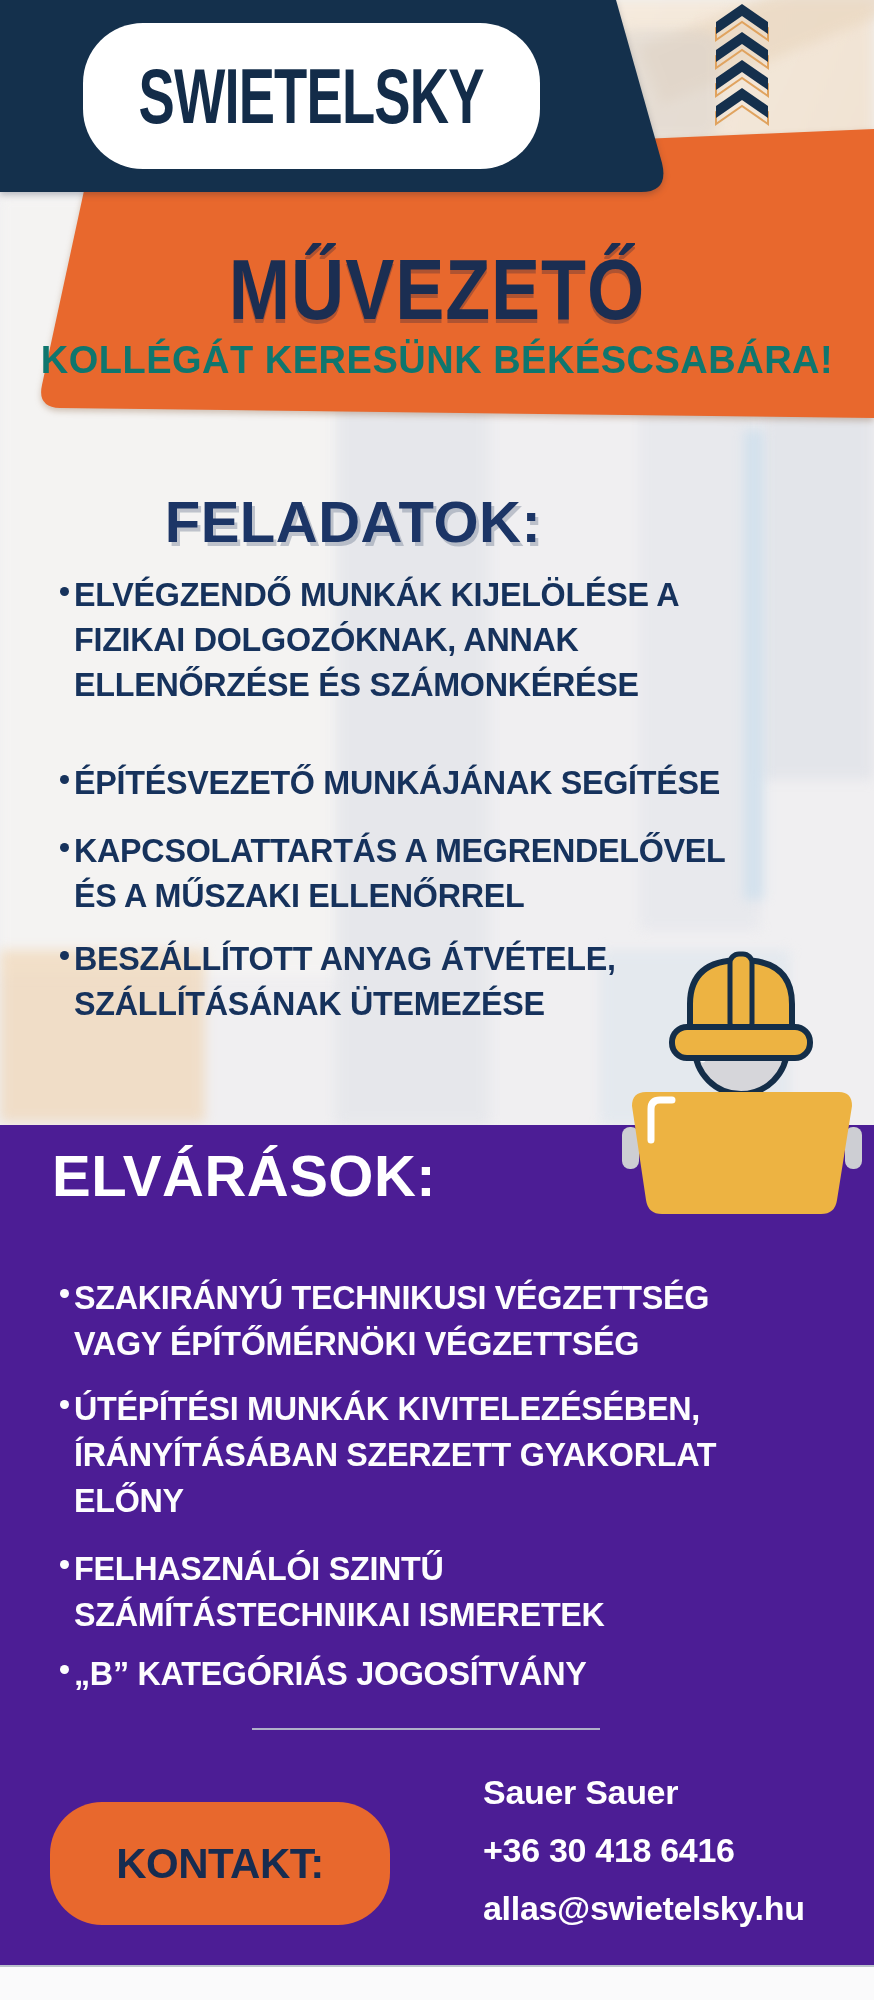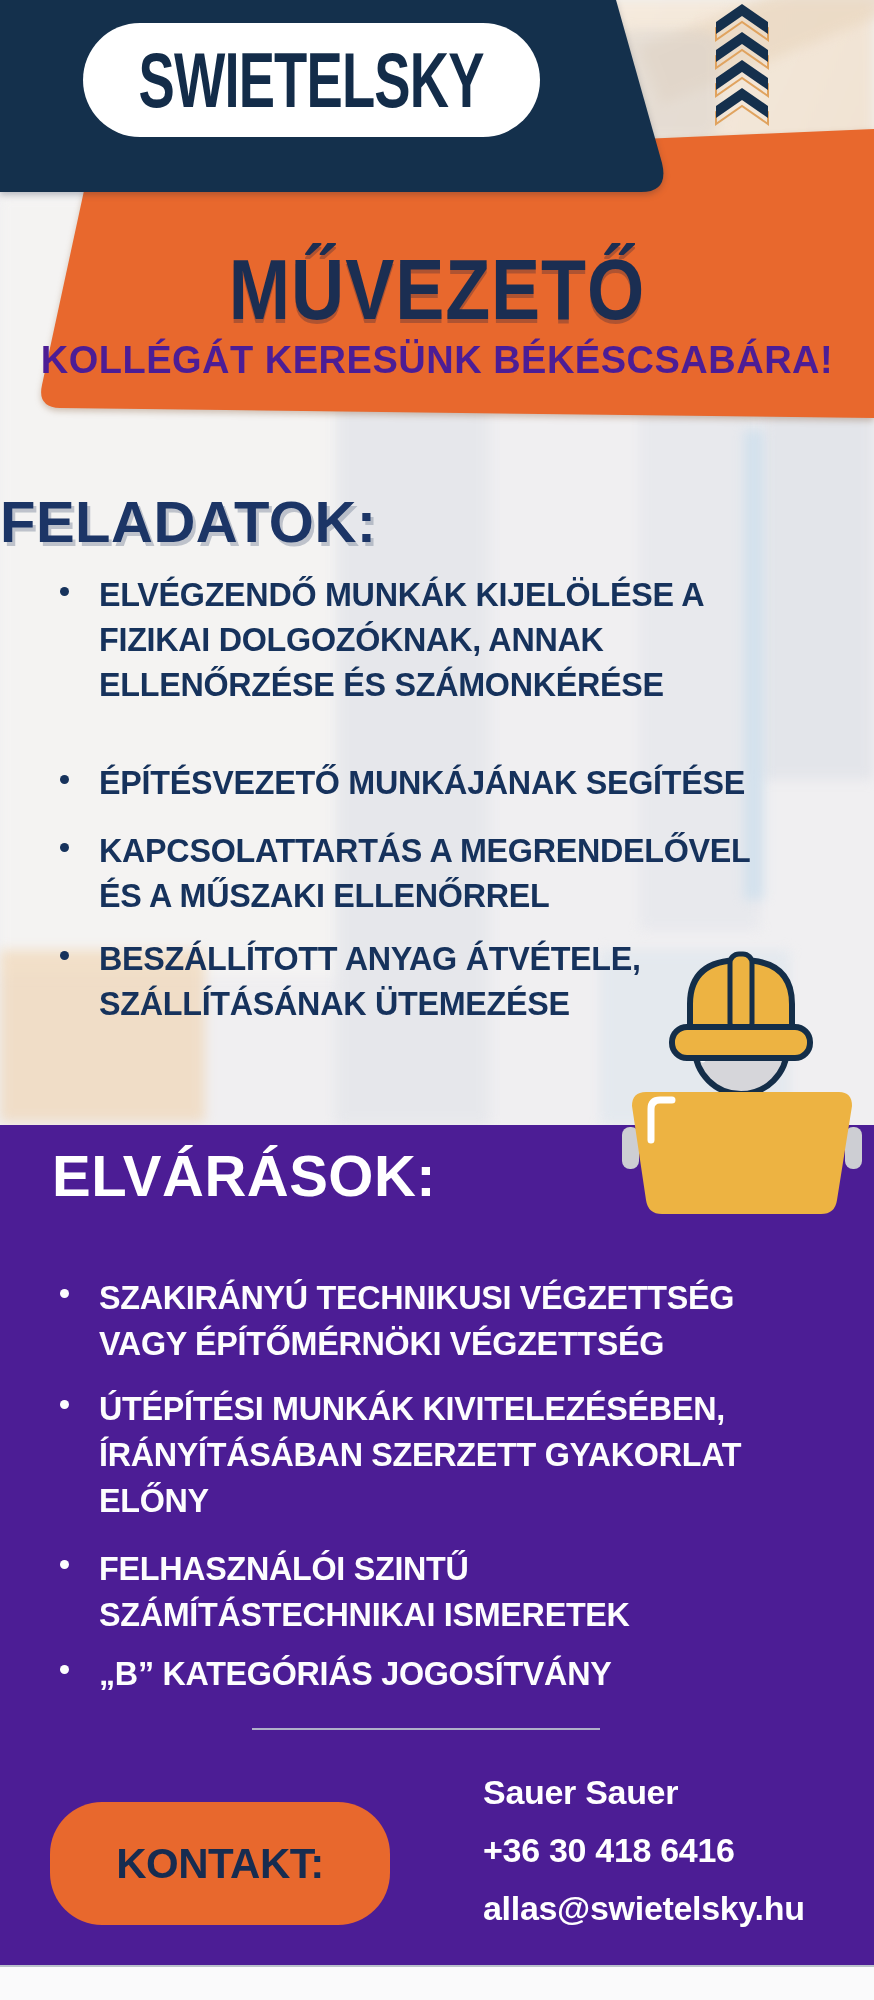--- a/index.html
+++ b/index.html
@@ -21,44 +21,44 @@
   .bg-blue{left:744px;top:430px;width:20px;height:470px;background:#bed9ec;opacity:.5;}
   .bg-scaffold{left:600px;top:950px;width:190px;height:175px;background:#dfe7ee;opacity:.7;}
   .bg-container{left:0;top:950px;width:205px;height:172px;background:#f0cfa6;opacity:.55;}
   
   .shape-svg{position:absolute;left:0;top:0;z-index:2;}
   .shape-svg.header{z-index:3;filter:drop-shadow(0 3px 3px rgba(20,30,50,.25));}
   .shape-svg.banner{filter:drop-shadow(0 3px 3px rgba(120,70,30,.3));}
   .icon-layer{position:absolute;left:0;top:0;z-index:5;pointer-events:none;}
   
   .logo-pill{
-    position:absolute;left:83px;top:23px;width:457px;height:114px;z-index:6;
+    position:absolute;left:83px;top:23px;width:457px;height:146px;z-index:6;
     background:#ffffff;border-radius:60px;display:flex;align-items:center;justify-content:center;
   }
   .logo-text{
     font-size:64px;font-weight:bold;color:#132c49;letter-spacing:-1px;
     transform:scale(0.85,1.22);white-space:nowrap;
   }
   
   .title{
     position:absolute;left:27px;top:248px;width:820px;z-index:6;text-align:center;
     font-size:80px;line-height:84px;font-weight:bold;color:#1b2e52;letter-spacing:1px;
     transform:scale(0.92,1.06);text-shadow:0 4px 0 rgba(30,30,60,.28);
   }
   .subtitle{
     position:absolute;left:27px;top:338px;width:820px;z-index:6;text-align:center;
-    font-size:38px;line-height:44px;font-weight:bold;color:#4c1d95;letter-spacing:.5px;
+    font-size:38px;line-height:44px;font-weight:bold;color:#0f766e;letter-spacing:.5px;
   }
   
   .h-light{
-    position:absolute;left:0;top:492px;width:706px;z-index:6;text-align:left;
+    position:absolute;left:0;top:492px;width:706px;z-index:6;text-align:center;
     font-size:58px;line-height:60px;font-weight:bold;color:#1c3566;
     text-shadow:3px 4px 0 rgba(125,135,155,.45);letter-spacing:.5px;
   }
-  .li{position:absolute;left:60px;z-index:6;display:flex;gap:30px;}
+  .li{position:absolute;left:60px;z-index:6;display:flex;gap:5px;}
   .dot{width:9px;height:9px;border-radius:50%;flex:none;margin-top:15px;}
   .li .ln{font-size:34px;line-height:45px;font-weight:bold;letter-spacing:-0.3px;
           transform:scaleX(0.95);transform-origin:left top;white-space:nowrap;}
   .li.navy-text .ln{color:#16325c;}
   .li.navy-text .dot{background:#16325c;}
   .li.white-text .ln{color:#fdfdfe;line-height:46px;}
   .li.white-text .dot{background:#fdfdfe;}
   .f-item1{top:572px;} .f-item2{top:760px;} .f-item3{top:828px;} .f-item4{top:936px;}
   
   .section-dark{position:absolute;left:0;top:1125px;width:874px;height:840px;z-index:2;background:#4c1d95;}

